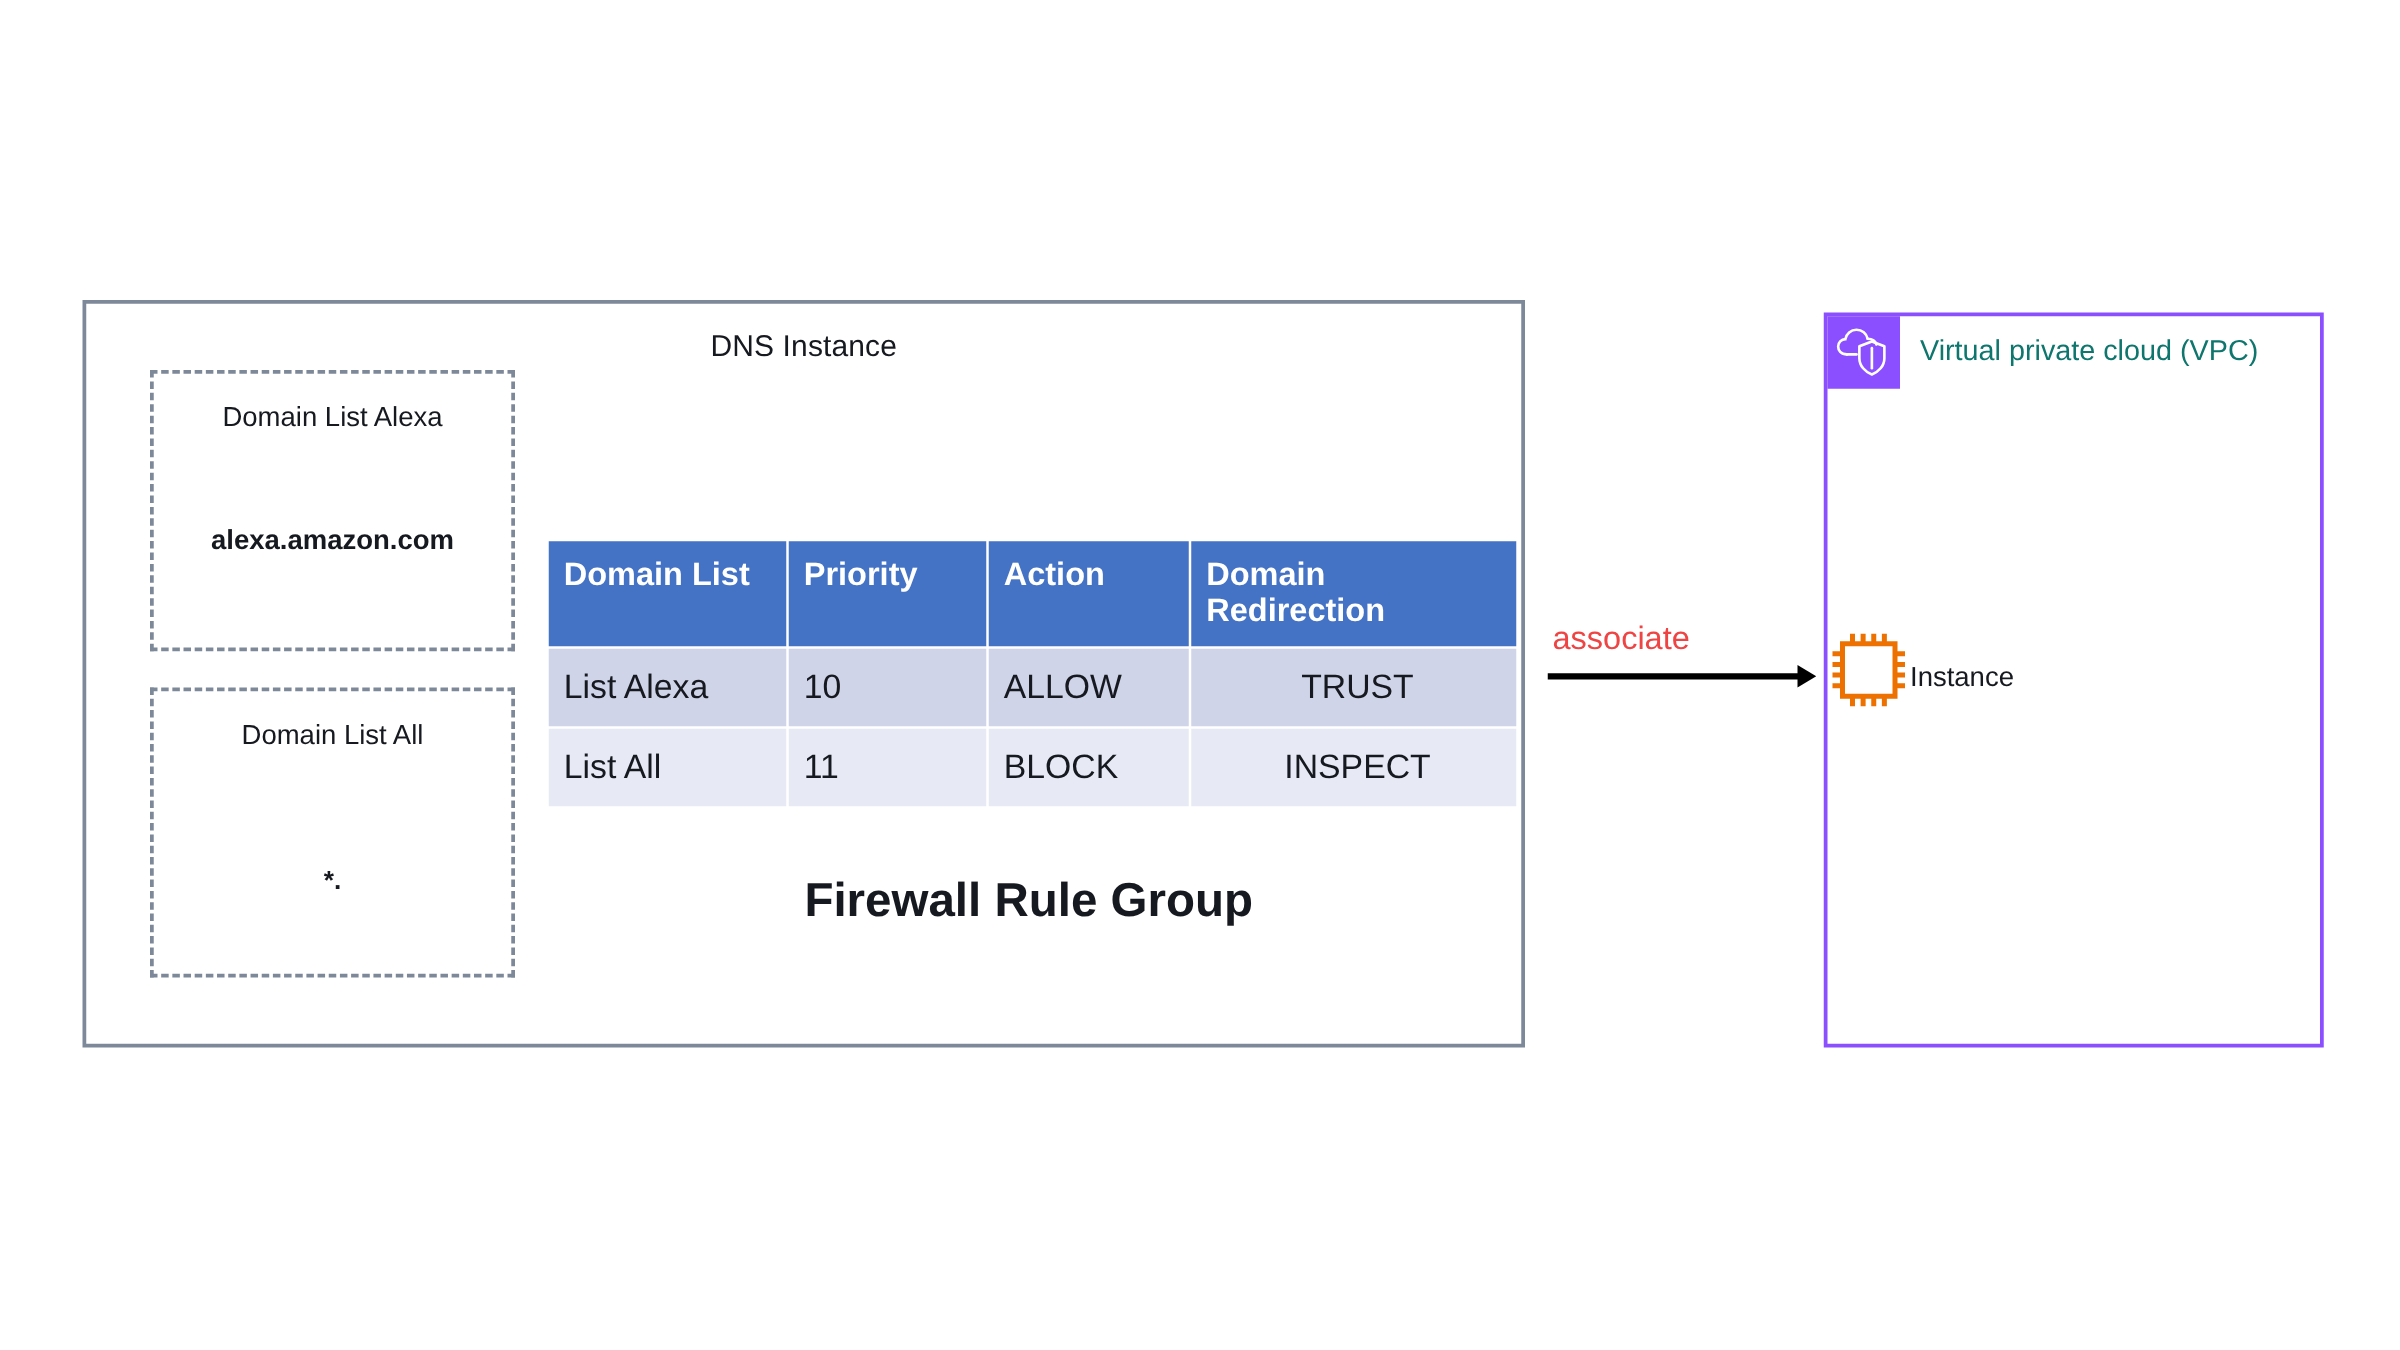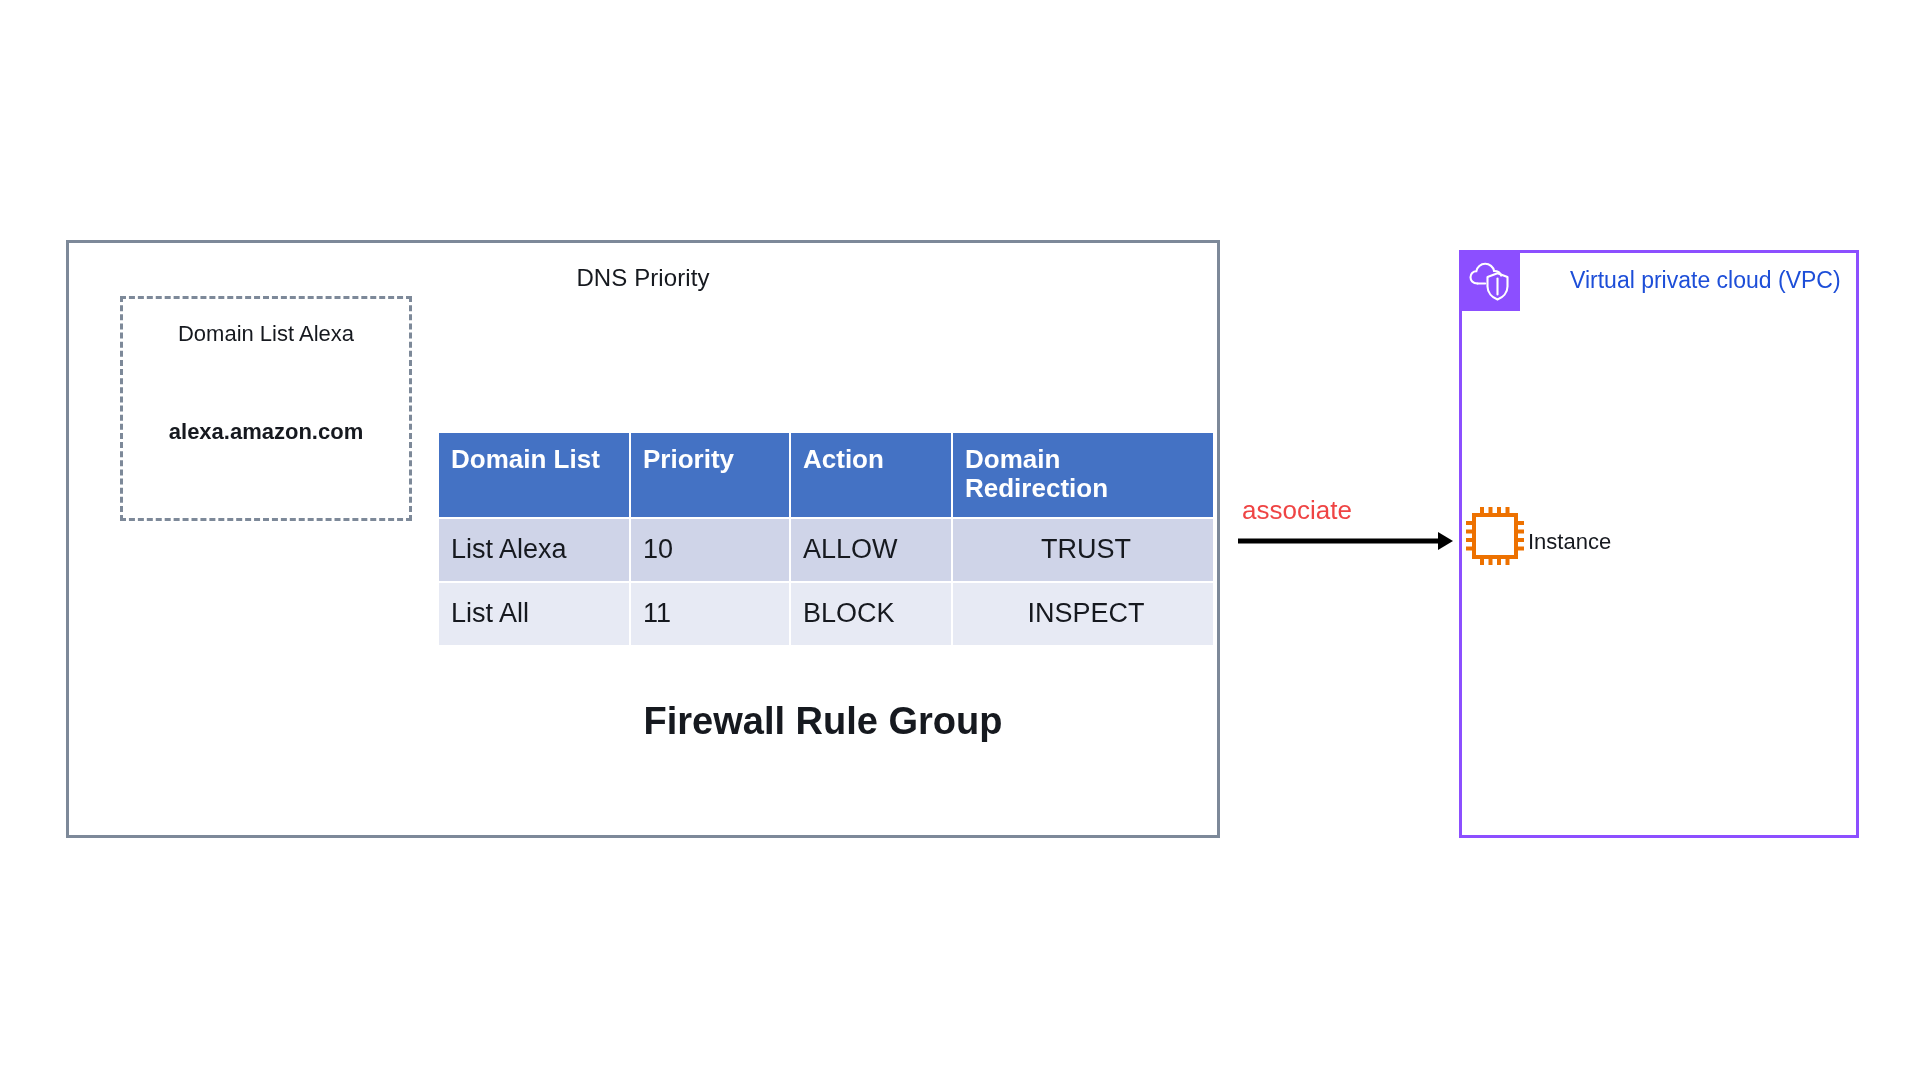--- a/index.html
+++ b/index.html
@@ -200,23 +200,22 @@
     display: flex;
     align-items: center;
     justify-content: center;
   }
   .vpc-title {
     position: absolute;
     left: 74px;
     top: 14px;
     font-size: 23px;
     font-weight: 400;
-    color: #1d4ed8;
+    color: #0f766e;
     white-space: nowrap;
-    margin-left: 34px;
   }
   .instance-wrap {
     position: absolute;
     left: 0;
     top: 250px;
     width: 100%;
     display: flex;
     align-items: center;
   }
   .instance-icon {
@@ -229,28 +228,32 @@
     font-weight: 400;
     color: #16191f;
   }
 </style>
 </head>
 <body>
 
 <div id="canvas">
 
   <div class="dns-firewall-box">
-    <div class="dns-firewall-title">DNS Priority</div>
+    <div class="dns-firewall-title">DNS Instance</div>
   </div>
 
   <div class="domain-list-box alexa">
     <div class="domain-list-title">Domain List Alexa</div>
     <div class="domain-list-entry">alexa.amazon.com</div>
   </div>
 
+  <div class="domain-list-box all">
+    <div class="domain-list-title">Domain List All</div>
+    <div class="domain-list-entry">*.</div>
+  </div>
 
   <div class="rules-table-wrap">
     <table class="rules-table">
       <colgroup>
         <col class="c-domain">
         <col class="c-priority">
         <col class="c-action">
         <col class="c-redirect">
       </colgroup>
       <thead>

